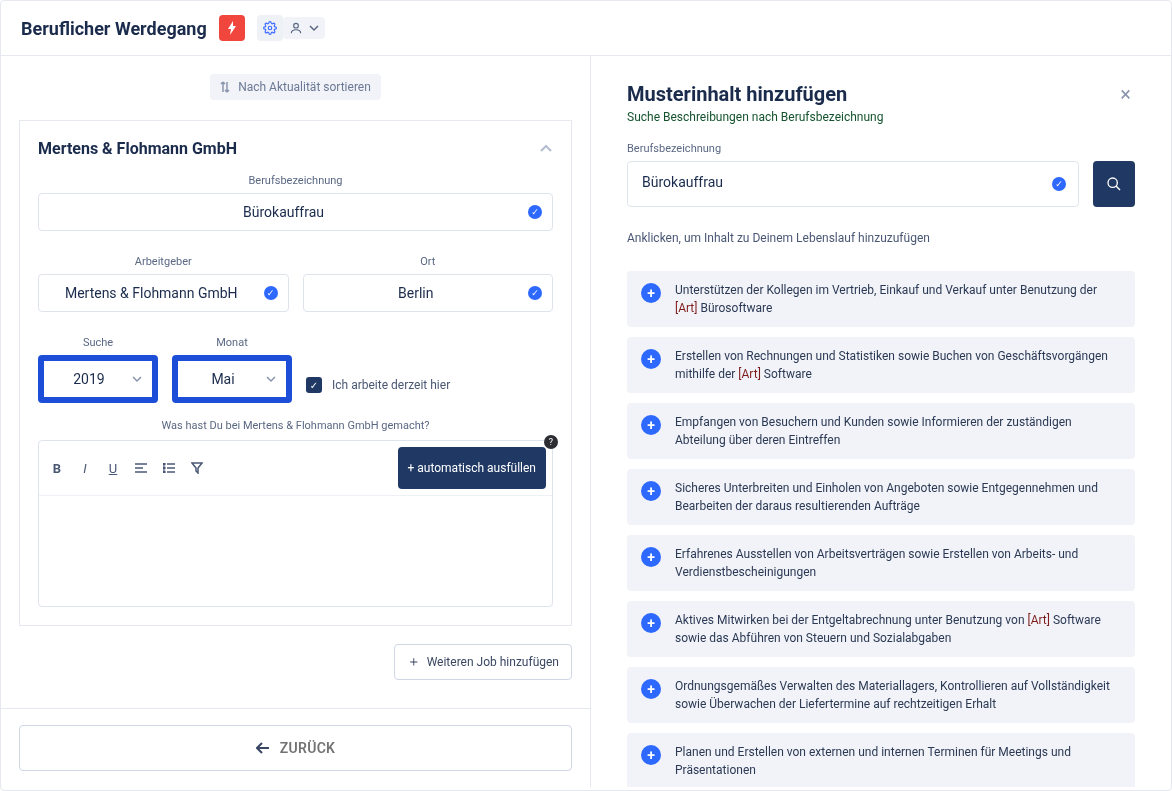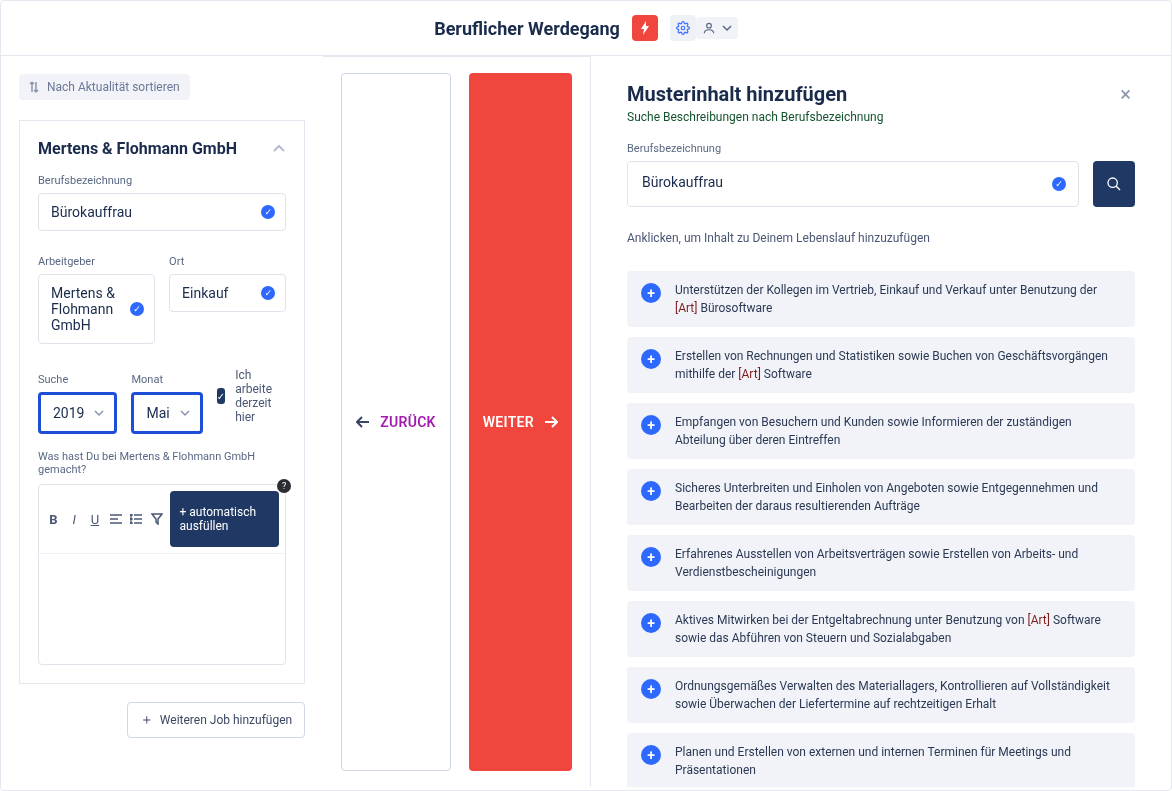--- a/index.html
+++ b/index.html
@@ -11,43 +11,44 @@
     width: 1172px;
     height: 791px;
     overflow: hidden;
     border: 1px solid #e5e8ee;
     border-radius: 4px;
   }
 
   .topbar {
     display: flex;
     align-items: center;
-    justify-content: center;
+    justify-content: flex-start;
     padding: 14px 20px;
     border-bottom: 1px solid #e5e8ee;
   }
   .topbar-left { display:flex; align-items:center; gap:12px; }
   .page-title { font-size: 18px; font-weight: 700; }
   .icon-box {
     width: 26px; height: 26px; border-radius: 4px;
     display:flex; align-items:center; justify-content:center;
   }
   .icon-red { background:#f1463d; color:#fff; }
   .icon-gray { background:#eef1f6; color:#3b6cff; }
   .topbar-right {
     display:flex; align-items:center; gap:6px;
     background:#f1f3f8; border-radius:4px; padding:4px 6px;
   }
 
   .layout { display:flex; height: calc(791px - 60px); }
   .left-col {
     width: 590px;
     border-right:1px solid #e5e8ee;
-    display:flex; flex-direction:row;
+    display:flex; flex-direction:column;
     position:relative;
+    text-align:center;
   }
   .left-scroll { padding: 18px; flex:1; overflow:auto; }
 
   .sort-pill {
     display:inline-flex; align-items:center; gap:8px;
     background:#f1f3f8; border-radius:4px;
     padding:6px 10px; color:#6b7896;
     font-size:12px;
   }
 
@@ -77,21 +78,21 @@
     width:14px; height:14px; border-radius:50%;
     background:#2e69ff; color:#fff; display:flex; align-items:center; justify-content:center;
     font-size:9px;
   }
 
   .row { display:flex; gap:14px; margin-top:24px; }
   .col { flex:1; }
 
   .select-wrap {
     position:relative;
-    border:3px solid #1d4ed8; border-radius:4px;
+    border:6px solid #1d4ed8; border-radius:4px;
     padding:10px 30px 10px 12px;
   }
   .select-wrap .chev {
     position:absolute; right:10px; top:50%; transform:translateY(-50%);
     color:#8a95ad;
   }
 
   .checkbox-row { display:flex; align-items:center; gap:10px; }
   .cb {
     width:16px; height:16px; background:#203864; border-radius:3px;
@@ -130,21 +131,21 @@
 
   .left-footer {
     border-top:1px solid #e5e8ee;
     padding:16px 18px; display:flex; gap:18px;
   }
   .btn {
     flex:1; border-radius:4px; padding:14px;
     display:flex; align-items:center; justify-content:center; gap:10px;
     font-size:14px; font-weight:600; letter-spacing:.3px;
   }
-  .btn-outline { border:1px solid #cfd6e4; color:#a21caf; background:#fff; }
+  .btn-outline { border:1px solid #cfd6e4; color:#737373; background:#fff; }
   .btn-primary { background:#f1463d; color:#fff; }
 
   .right-col { flex:1; padding:26px 36px 20px 36px; overflow:auto; }
   .right-header { display:flex; justify-content:space-between; align-items:flex-start; }
   .right-title { font-size:20px; font-weight:700; margin-bottom:4px; }
   .right-sub { font-size:12px; color:#14532d; margin-bottom:18px; }
 
   .search-row { display:flex; gap:14px; margin-bottom:24px; }
   .search-input { flex:1; position:relative; border:1px solid #dfe3ec; border-radius:4px; padding:12px 36px 12px 14px; }
   .search-btn {
@@ -230,21 +231,21 @@
           <div class="col">
             <label class="field-label">Arbeitgeber</label>
             <div class="input-wrap">
               <div class="val">Mertens &amp; Flohmann GmbH</div>
               <div class="check-circle">✓</div>
             </div>
           </div>
           <div class="col">
             <label class="field-label">Ort</label>
             <div class="input-wrap">
-              <div class="val">Einkauf</div>
+              <div class="val">Berlin</div>
               <div class="check-circle">✓</div>
             </div>
           </div>
         </div>
 
         <div class="row" style="align-items:flex-end;">
           <div style="width:120px;">
             <label class="field-label">Suche</label>
             <div class="select-wrap">
               <span>2019</span>
@@ -322,26 +323,20 @@
       <div style="clear:both"></div>
     </div>
 
     <div class="left-footer">
       <div class="btn btn-outline">
         <svg width="14" height="12" viewBox="0 0 14 12" fill="none" stroke="#3a4663" stroke-width="2">
             <path d="M6 1 L1 6 L6 11 M1 6 L13 6"></path>
           </svg>
         <span>ZURÜCK</span>
       </div>
-      <div class="btn btn-primary">
-        <span>WEITER</span>
-        <svg width="14" height="12" viewBox="0 0 14 12" fill="none" stroke="#fff" stroke-width="2">
-            <path d="M8 1 L13 6 L8 11 M13 6 L1 6"></path>
-          </svg>
-      </div>
     </div>
   </div>
 
   <div class="right-col">
     <div class="right-header">
       <div>
         <div class="right-title">Musterinhalt hinzufügen</div>
         <div class="right-sub">Suche Beschreibungen nach Berufsbezeichnung</div>
       </div>
       <div class="close-x">×</div>

